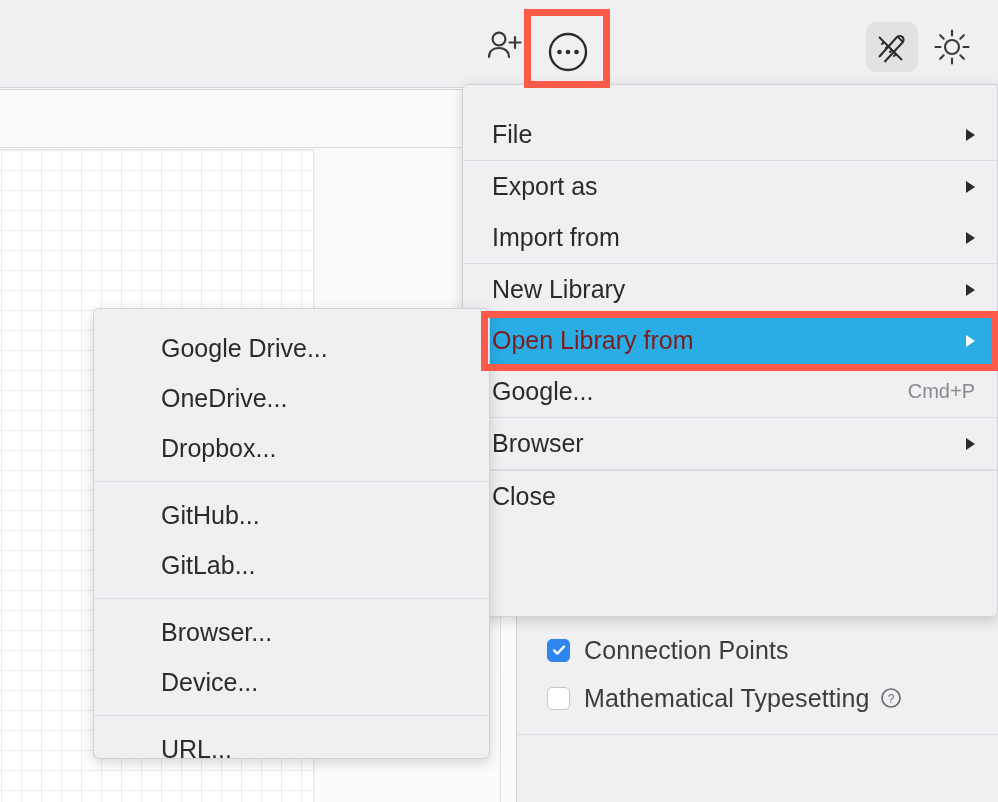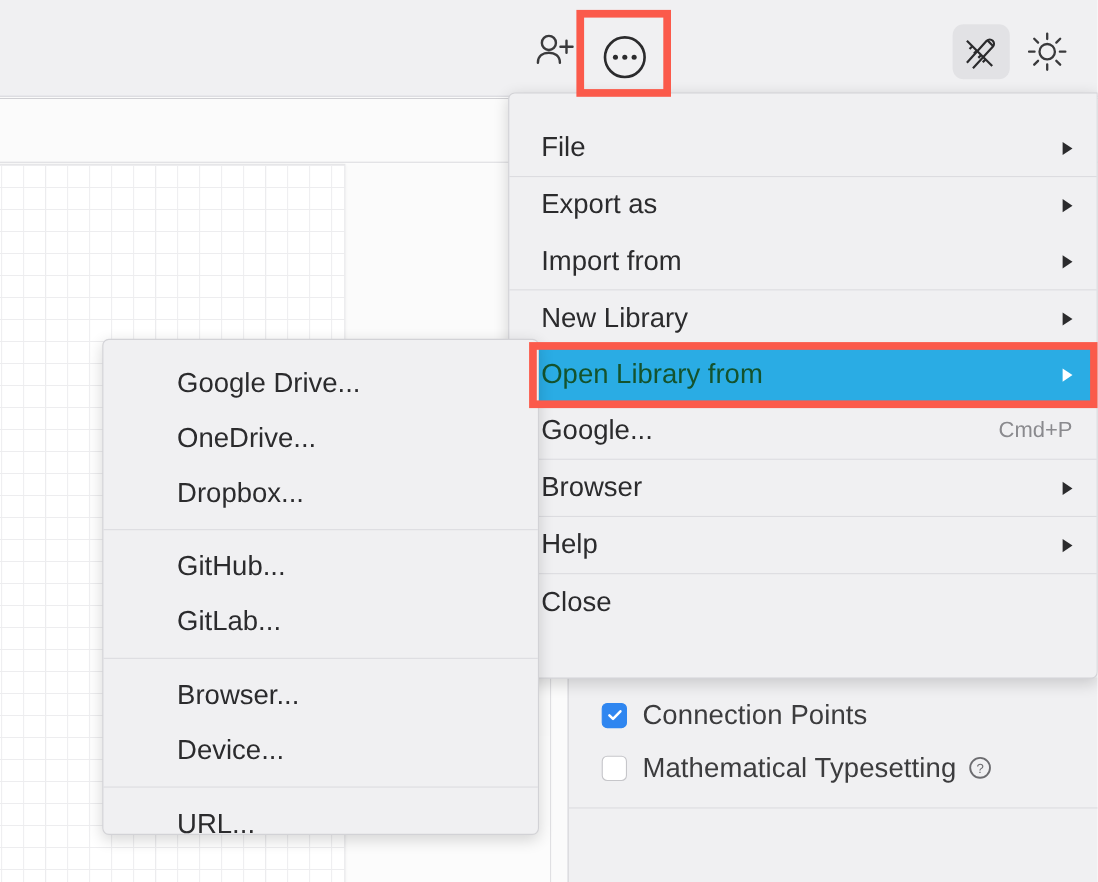--- a/index.html
+++ b/index.html
@@ -175,21 +175,21 @@
     font-size: 20px;
     margin-left: 24px;
   }
   .menu-item .mi-arrow {
     margin-left: 18px;
     width: 0; height: 0;
     border-left: 9px solid #2b2b2d;
     border-top: 6px solid transparent;
     border-bottom: 6px solid transparent;
   }
-  .menu-item.selected { background: #2aace4; color: #14532d; }
+  .menu-item.selected { background: #2aace4; color: #7f1d1d; }
   .menu-item.selected .mi-arrow { border-left-color: #ffffff; }
   .menu-sep {
     height: 1px;
     background: #dcdce0;
     margin: 0;
   }
 
   
   #main-menu {
     left: 462px; top: 84px;
@@ -319,25 +319,20 @@
         <span class="mi-spacer"></span>
         <span class="mi-accel">Cmd+P</span>
       </div>
       <div class="menu-sep"></div>
       <div class="menu-item">
         <span class="mi-label">Browser</span>
         <span class="mi-spacer"></span>
         <span class="mi-arrow"></span>
       </div>
       <div class="menu-sep"></div>
-      <div class="menu-item">
-        <span class="mi-label">Help</span>
-        <span class="mi-spacer"></span>
-        <span class="mi-arrow"></span>
-      </div>
       <div class="menu-sep"></div>
       <div class="menu-item">
         <span class="mi-label">Close</span>
         <span class="mi-spacer"></span>
       </div>
     </div>
 
   <div class="menu" id="open-library-submenu">
       <div class="menu-item">
         <span class="mi-label">Google Drive...</span>

